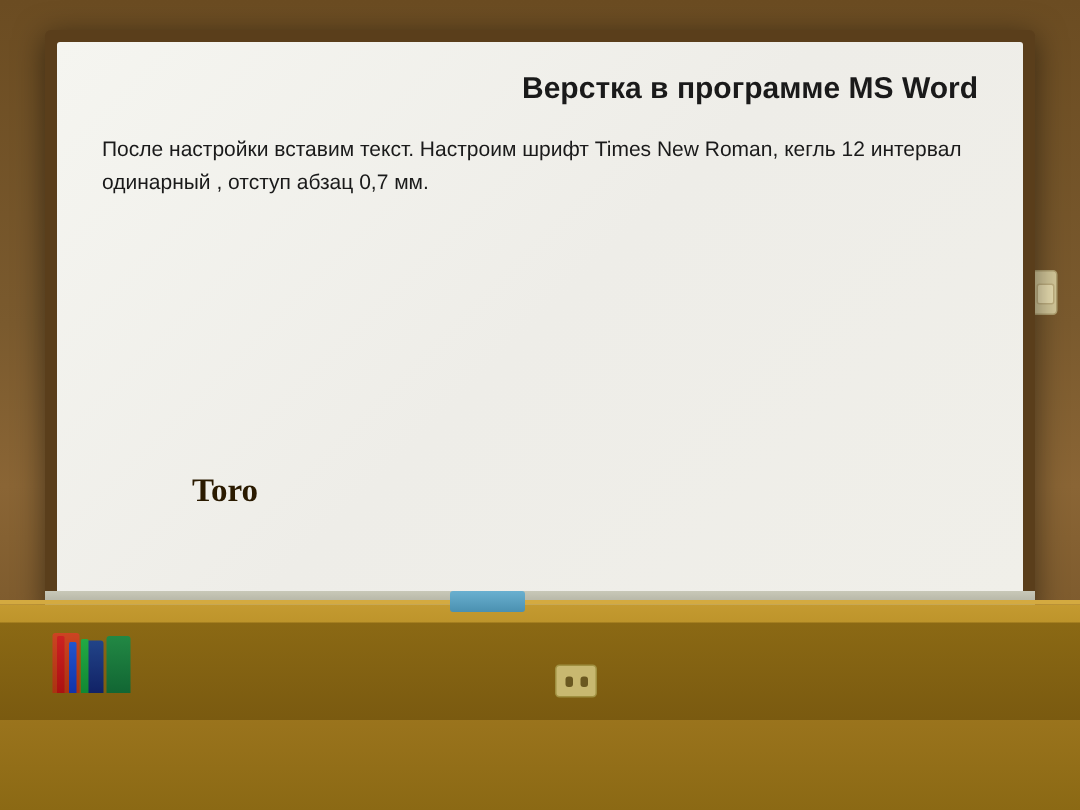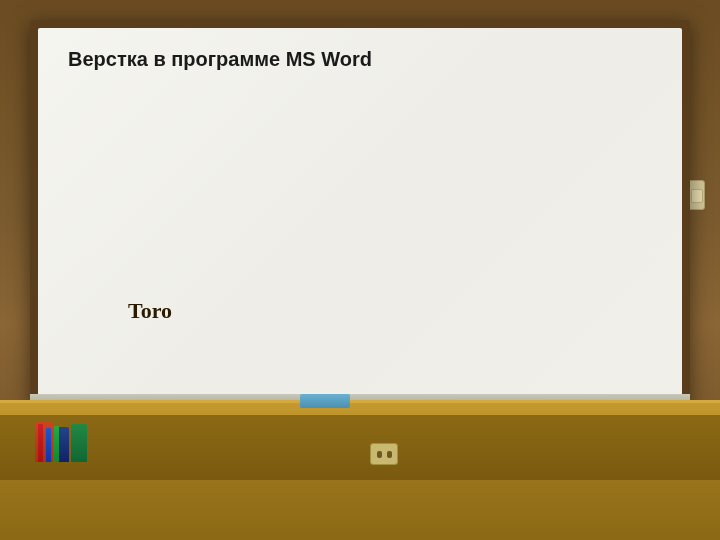--- a/index.html
+++ b/index.html
@@ -71,21 +71,21 @@
       height: 100%;
       background: linear-gradient(135deg, #f5f5f0 0%, #eeede8 50%, #f0efe9 100%);
       border-radius: 2px;
       padding: 20px 30px 20px 30px;
       position: relative;
       overflow: hidden;
     }
 
     
     .board-title {
-      text-align: left;
+      text-align: right;
       font-size: 20px;
       font-weight: bold;
       color: #1a1a1a;
       margin-bottom: 18px;
       font-family: Arial, sans-serif;
     }
 
     
     .board-text {
       font-size: 14px;
@@ -178,21 +178,21 @@
       width: 50px;
       height: 14px;
       background: linear-gradient(180deg, #6ab0d0 0%, #4a90b0 100%);
       z-index: 5;
       border-radius: 2px;
     }
 
     
     .toro-label {
       position: absolute;
-      bottom: 216px;
+      bottom: 200px;
       left: 128px;
       font-size: 22px;
       font-weight: bold;
       color: #2a1a00;
       z-index: 6;
       font-family: Georgia, serif;
     }
 
     
     .outlet {
@@ -230,20 +230,21 @@
 </div>
 
 <div class="light-switch">
   <div class="light-switch-btn"></div>
 </div>
 
 <div class="board-frame">
   <div class="whiteboard">
     <div class="board-title">Верстка в программе MS Word</div>
     <div class="board-text">
+      <p>После настройки вставим текст.  Настроим шрифт Times New Roman, кегль 12 интервал одинарный , отступ абзац 0,7 мм.</p>
     </div>
   </div>
 </div>
 
 <div class="board-ledge"></div>
 
 <div class="eraser"></div>
 
 <div class="pen-holder">
   <div class="pen" style="height:38px; background: linear-gradient(180deg, #cc2222 0%, #aa1111 100%);"></div>

